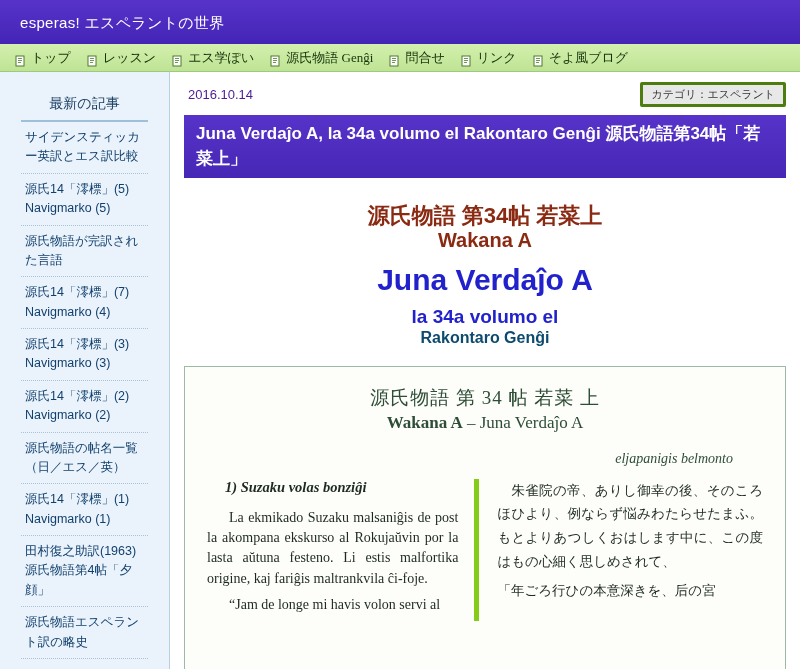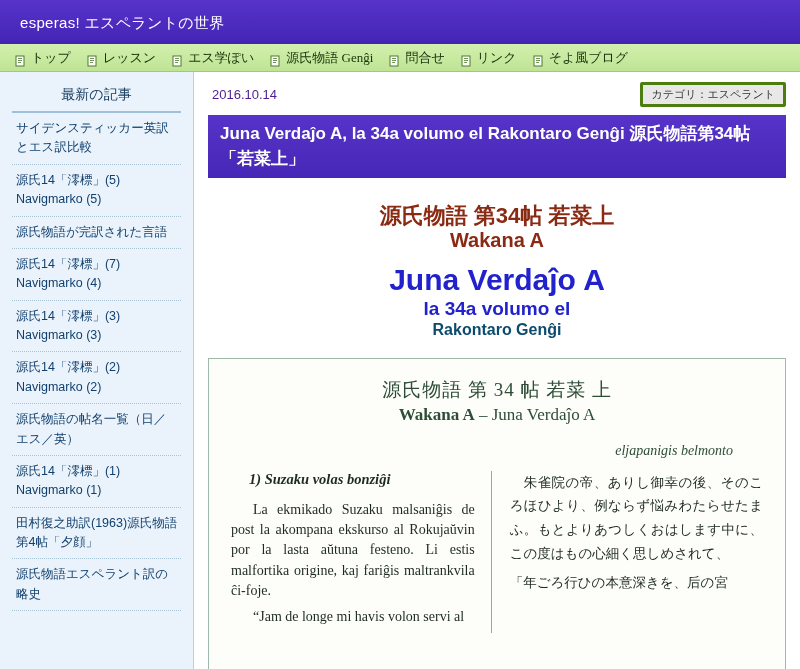--- a/index.html
+++ b/index.html
@@ -68,26 +68,26 @@
 
   
   .layout {
     display: flex;
     height: 597px;
     box-sizing: border-box;
   }
 
   
   .sidebar {
-    width: 194px;
+    width: 170px;
     flex: none;
     background: #eaf3fb;
     border-right: 1px solid #b9cfdf;
     box-sizing: border-box;
-    padding: 4px;
+    padding: 13px;
   }
   .sidebar-title {
     text-align: center;
     font-size: 14px;
     color: #1b3f63;
     padding: 10px 0 7px 0;
     border-bottom: 2px solid #9ec0d8;
     margin: 0 8px;
     font-weight: normal;
   }
@@ -167,20 +167,21 @@
     color: #2222cc;
     font-size: 30px;
     font-weight: bold;
     margin-top: 10px;
     line-height: 1.2;
   }
   .ah-sub1 {
     color: #2222cc;
     font-size: 19px;
     font-weight: bold;
+    margin-top: 8px;
     line-height: 1.2;
   }
   .ah-sub2 {
     color: #0c4a6e;
     font-size: 16px;
     font-weight: bold;
     line-height: 1.2;
   }
 
   
@@ -217,21 +218,21 @@
     padding-right: 30px;
   }
   .scan-cols {
     display: flex;
     margin-top: 12px;
   }
   .scan-col-left {
     width: 49%;
     box-sizing: border-box;
     padding-right: 16px;
-    border-right: 1px solid #84cc16;
+    border-right: 5px solid #84cc16;
   }
   .scan-col-right {
     width: 51%;
     box-sizing: border-box;
     padding-left: 18px;
   }
   .scan-section {
     font-weight: bold;
     font-style: italic;
     font-size: 14.5px;

